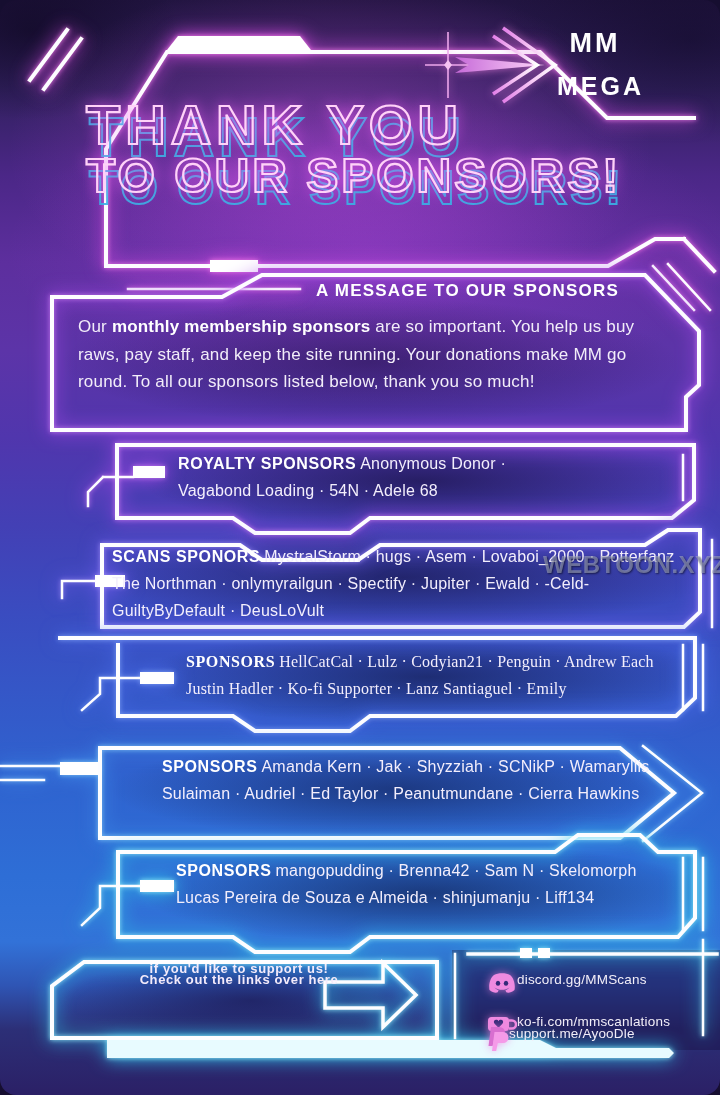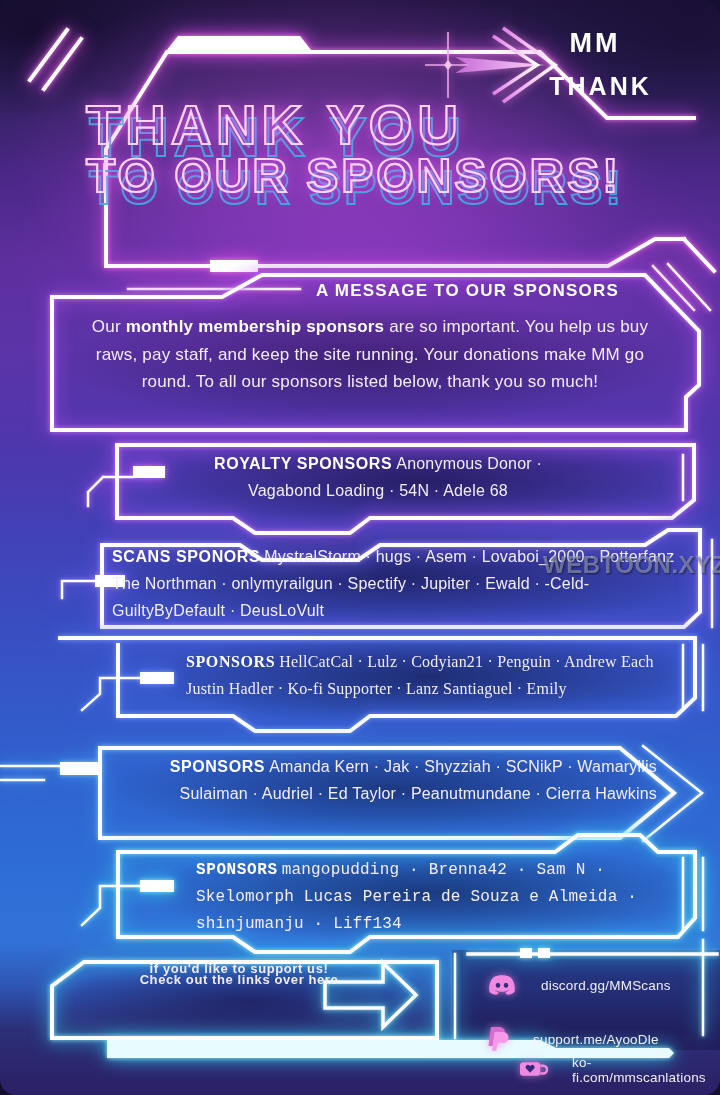--- a/index.html
+++ b/index.html
@@ -33,32 +33,32 @@
   .t2{top:148px;font-size:48px;letter-spacing:3px;}
   .ghost{color:transparent;-webkit-text-stroke:2px #38b4e6;transform:translate(3px,12px);opacity:.9;}
   .glowt{color:#e75cf0;filter:blur(8px);opacity:.85;}
   .outline{color:transparent;-webkit-text-stroke:2.2px #ffd2f8;}
   
   .logo-txt{position:absolute;color:#fff;font-weight:bold;text-align:center;}
   
   .msg-head{position:absolute;left:316px;top:281px;color:#fff;font-weight:bold;
     font-size:17px;letter-spacing:1.2px;white-space:nowrap;text-align:center;}
   .msg-body{position:absolute;left:78px;top:313px;width:584px;color:#f2edf9;
-    font-size:17px;line-height:27.5px;letter-spacing:.2px;text-align:center;}
+    font-size:17px;line-height:27.5px;letter-spacing:.2px;}
   .msg-body b{color:#ffffff;}
   
   .sect{position:absolute;color:#f3eefc;font-size:16px;line-height:27px;letter-spacing:.2px;}
   .sect .lbl{font-weight:bold;color:#ffffff;letter-spacing:.6px;margin-right:4px;}
   
   .wm{position:absolute;left:543px;top:551px;font-size:24px;font-weight:bold;
     color:rgba(170,176,196,.55);letter-spacing:.5px;text-shadow:1px 1px 2px rgba(10,10,30,.6);}
   
   .support-line{position:absolute;left:88px;width:302px;text-align:center;color:#f4ebfb;
     font-weight:bold;font-size:13px;letter-spacing:.6px;}
-  .link-row{position:absolute;left:487px;display:flex;align-items:center;gap:24px;height:26px;}
+  .link-row{position:absolute;left:487px;display:flex;gap:0;height:26px;}
   .link-row span{color:#f2eef8;font-size:13.5px;letter-spacing:.2px;}
   .icon-pink{filter:drop-shadow(0 0 4px rgba(238,130,224,.7));}
 </style>
 </head>
 <body>
 
 <div id="stage">
 
   <div class="shade" style="left:60px;top:298px;width:620px;height:128px;background:radial-gradient(closest-side,rgba(16,8,45,.45),rgba(16,8,45,0));"></div>
   <div class="shade" style="left:140px;top:432px;width:560px;height:98px;background:radial-gradient(closest-side,rgba(10,6,38,.55),rgba(10,6,38,0));"></div>
@@ -134,66 +134,66 @@
           <stop offset="1" stop-color="#ffd7fa"></stop>
       </linearGradient>
     </defs>
     <path d="M23,12 L23,78 M0,45 L47,45" stroke="#eda7ec" stroke-width="1.6" fill="none"></path>
     <polygon points="23,40 27,45 23,50 19,45" fill="#f5c2f2"></polygon>
     <polygon points="30,37 120,45 30,53 44,45" fill="url(#dartg)"></polygon>
     <path d="M78,8 L130,45 L78,82" stroke="url(#lg)" stroke-width="3.5" fill="none"></path>
     <path d="M68,16 L112,45 L68,74" stroke="url(#lg)" stroke-width="3.5" fill="none"></path>
   </svg>
   <div class="logo-txt" style="left:555px;top:28px;width:80px;font-size:27px;letter-spacing:3px;">MM</div>
-  <div class="logo-txt" style="left:538px;top:72px;width:125px;font-size:25px;letter-spacing:3px;">THANK</div>
+  <div class="logo-txt" style="left:538px;top:72px;width:125px;font-size:25px;letter-spacing:3px;">MEGA</div>
 
   <div class="t-line t1">
     <span class="ghost">THANK YOU</span>
     <span class="glowt">THANK YOU</span>
     <span class="outline">THANK YOU</span>
   </div>
   <div class="t-line t2">
     <span class="ghost">TO OUR SPONSORS!</span>
     <span class="glowt">TO OUR SPONSORS!</span>
     <span class="outline">TO OUR SPONSORS!</span>
   </div>
 
   <div class="msg-head">A MESSAGE TO OUR SPONSORS</div>
   <div class="msg-body"><span>Our </span><b>monthly membership sponsors</b><span> are so important. You help us buy raws, pay staff, and keep the site running. Your donations make MM go round. To all our sponsors listed below, thank you so much!</span></div>
 
-  <div class="sect" style="left:178px;top:450px;width:400px;text-align:center;">
+  <div class="sect" style="left:178px;top:450px;width:400px;">
     <span class="lbl">ROYALTY SPONSORS</span><span>Anonymous Donor · Vagabond Loading · 54N · Adele 68</span>
   </div>
   <div class="sect" style="left:112px;top:543px;width:575px;">
     <span class="lbl">SCANS SPONORS</span><span>MystralStorm · hugs · Asem · Lovaboi_2000 · Potterfanz The Northman · onlymyrailgun · Spectify · Jupiter · Ewald · -Celd- GuiltyByDefault · DeusLoVult</span>
   </div>
   <div class="sect" style="left:186px;top:648px;width:505px;font-family:Liberation Serif, serif;">
     <span class="lbl">SPONSORS</span><span>HellCatCal · Lulz · Codyian21 · Penguin · Andrew Each Justin Hadler · Ko-fi Supporter · Lanz Santiaguel · Emily</span>
   </div>
-  <div class="sect" style="left:152px;top:753px;width:505px;text-align:right;">
+  <div class="sect" style="left:162px;top:753px;width:505px;">
     <span class="lbl">SPONSORS</span><span>Amanda Kern · Jak · Shyzziah · SCNikP · Wamaryllis Sulaiman · Audriel · Ed Taylor · Peanutmundane · Cierra Hawkins</span>
   </div>
-  <div class="sect" style="left:196px;top:857px;width:495px;font-family:Liberation Mono, monospace;">
+  <div class="sect" style="left:176px;top:857px;width:495px;">
     <span class="lbl">SPONSORS</span><span>mangopudding · Brenna42 · Sam N · Skelomorph Lucas Pereira de Souza e Almeida · shinjumanju · Liff134</span>
   </div>
 
   <div class="wm">WEBTOON.XYZ</div>
 
   <div class="support-line" style="top:972px;">Check out the links over here</div>
   <div class="support-line" style="top:961px;">if you'd like to support us!</div>
 
   <div class="link-row" style="top:972px;">
     <svg class="icon-pink" width="30" height="23" viewBox="0 0 30 23">
       <path fill="#ef8ae0" d="M7,3 C11,.6 19,.6 23,3 C27,6 28.5,13 27.5,18 C24.5,20.3 21.5,21.3 19.3,20.3 L18.4,18.2 C20.4,17.5 21.6,16.6 22.6,15.4 C17.4,18.6 12.6,18.6 7.4,15.4 C8.4,16.6 9.6,17.5 11.6,18.2 L10.7,20.3 C8.5,21.3 5.5,20.3 2.5,18 C1.5,13 3,6 7,3 Z"></path>
       <ellipse cx="11" cy="11.3" rx="2.2" ry="2.5" fill="#342a78"></ellipse>
       <ellipse cx="19" cy="11.3" rx="2.2" ry="2.5" fill="#342a78"></ellipse>
     </svg>
     <span>discord.gg/MMScans</span>
   </div>
-  <div class="link-row" style="top:1057px;margin-left:32px;">
+  <div class="link-row" style="top:1014px;">
     <svg class="icon-pink" width="30" height="22" viewBox="0 0 30 22">
       <rect x="1" y="3" width="21" height="14" rx="3.5" fill="#ef8ae0"></rect>
       <path d="M22,6.5 h3 a4,4 0 0 1 0,8 h-3" stroke="#ef8ae0" stroke-width="2.6" fill="none"></path>
       <path d="M11.5,13.8 L7.6,9.8 a2.4,2.4 0 1 1 3.9,-2.6 a2.4,2.4 0 1 1 3.9,2.6 Z" fill="#342a78"></path>
     </svg>
     <span>ko-fi.com/mmscanlations</span>
   </div>
   <div class="link-row" style="top:1026px;">
     <svg class="icon-pink" width="22" height="26" viewBox="0 0 22 26">
       <path fill="#d86fd0" d="M4,1 h8.5 a5.5,5.5 0 0 1 0,11 h-5.2 l-1.6,8 h-4.2 Z"></path>

